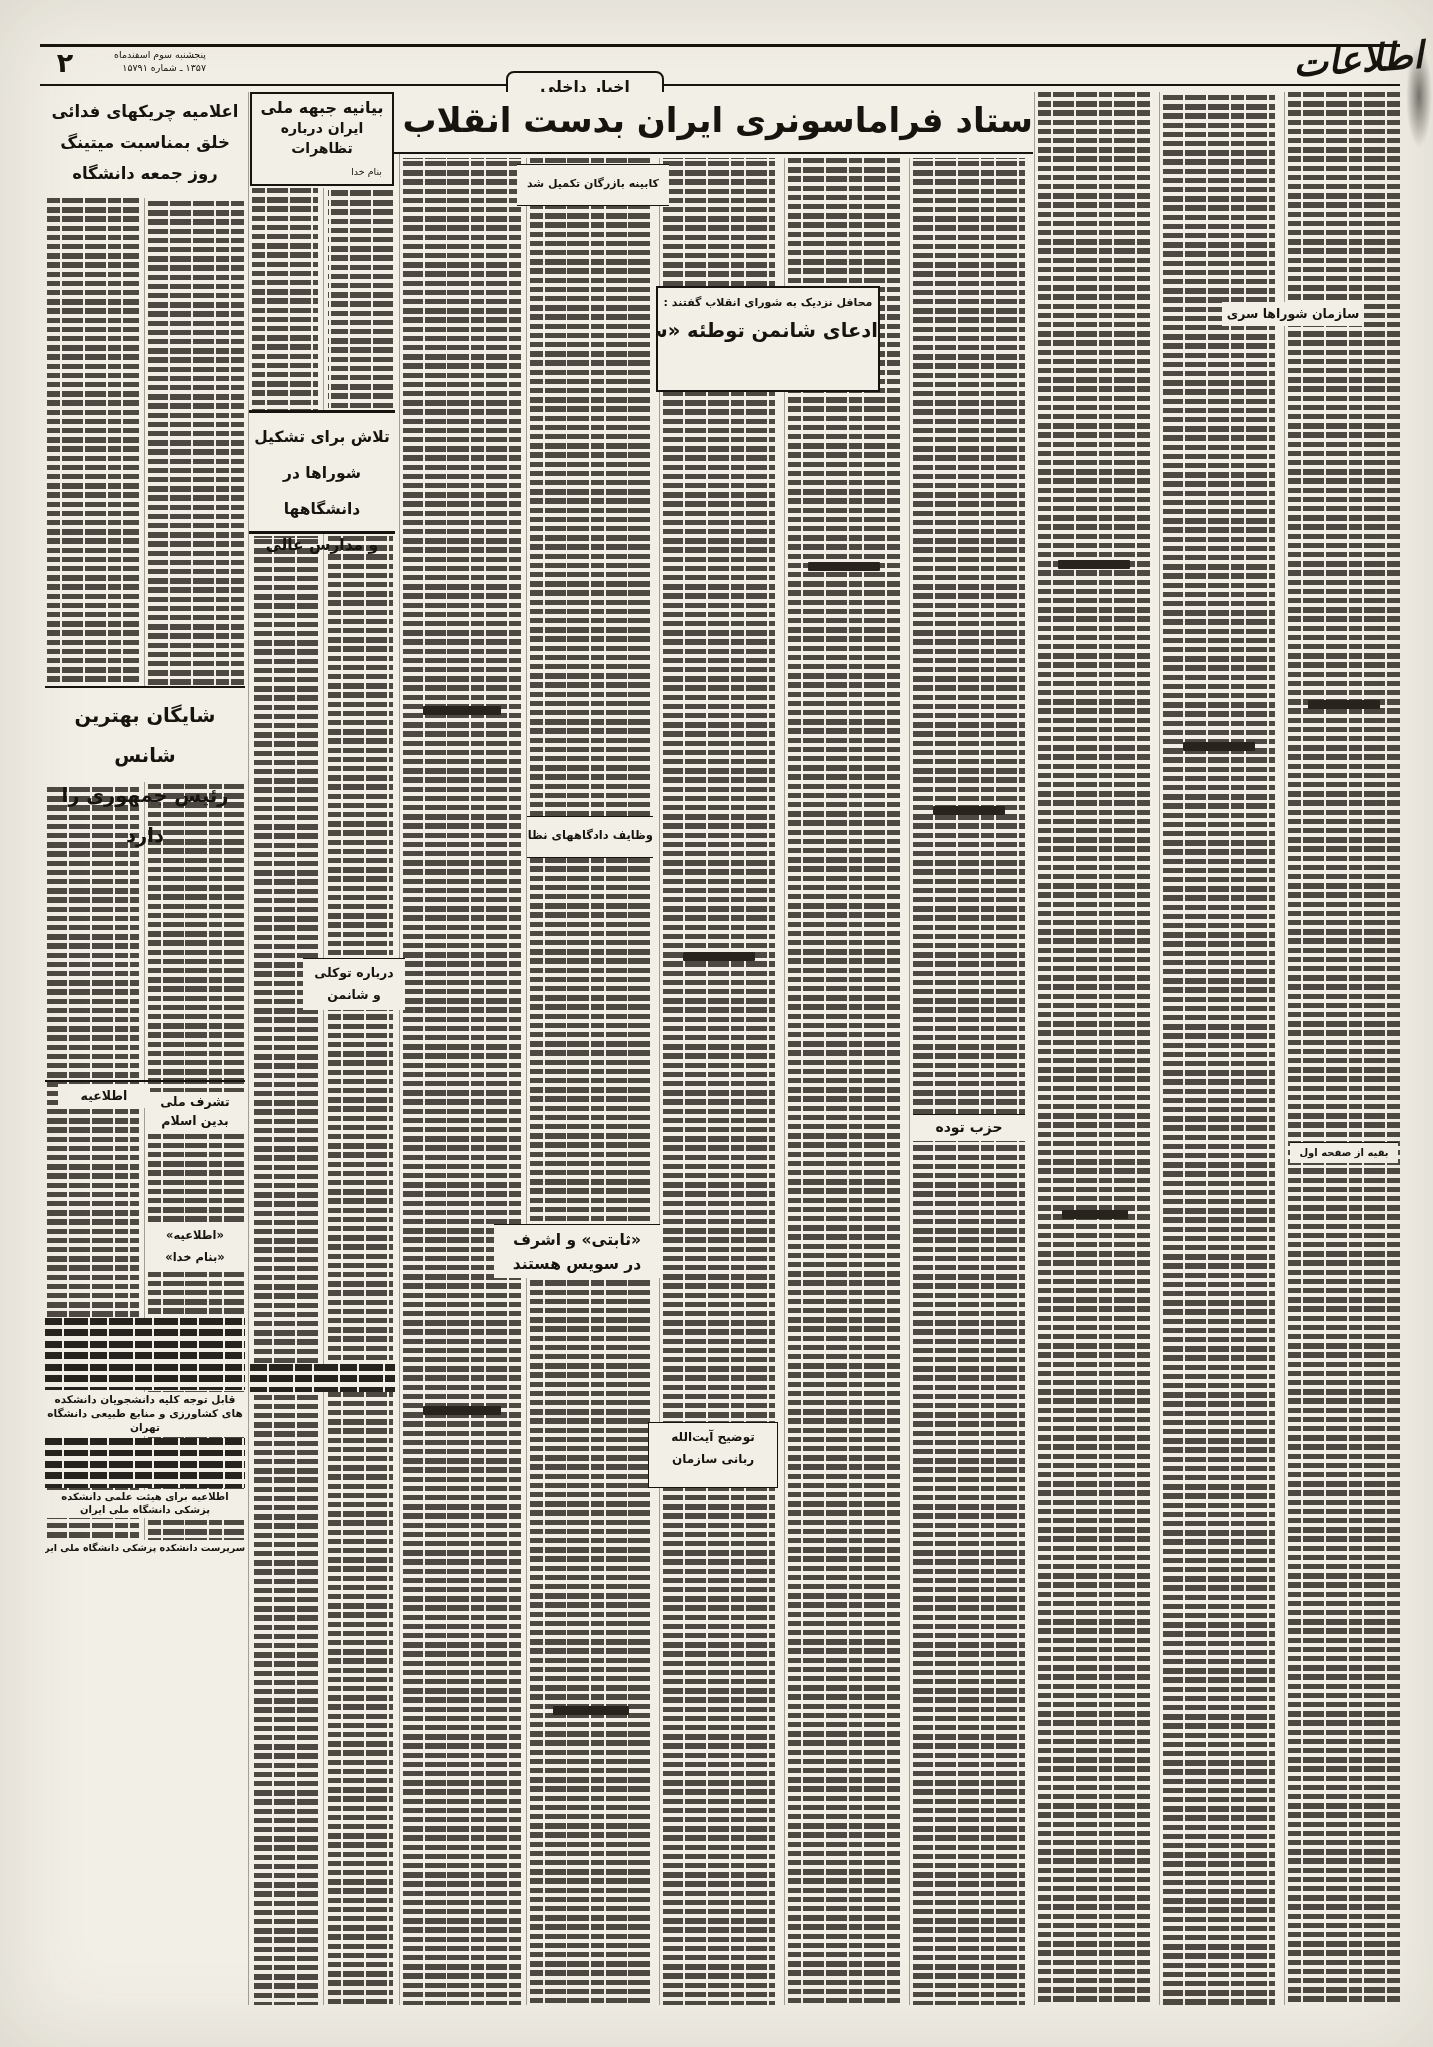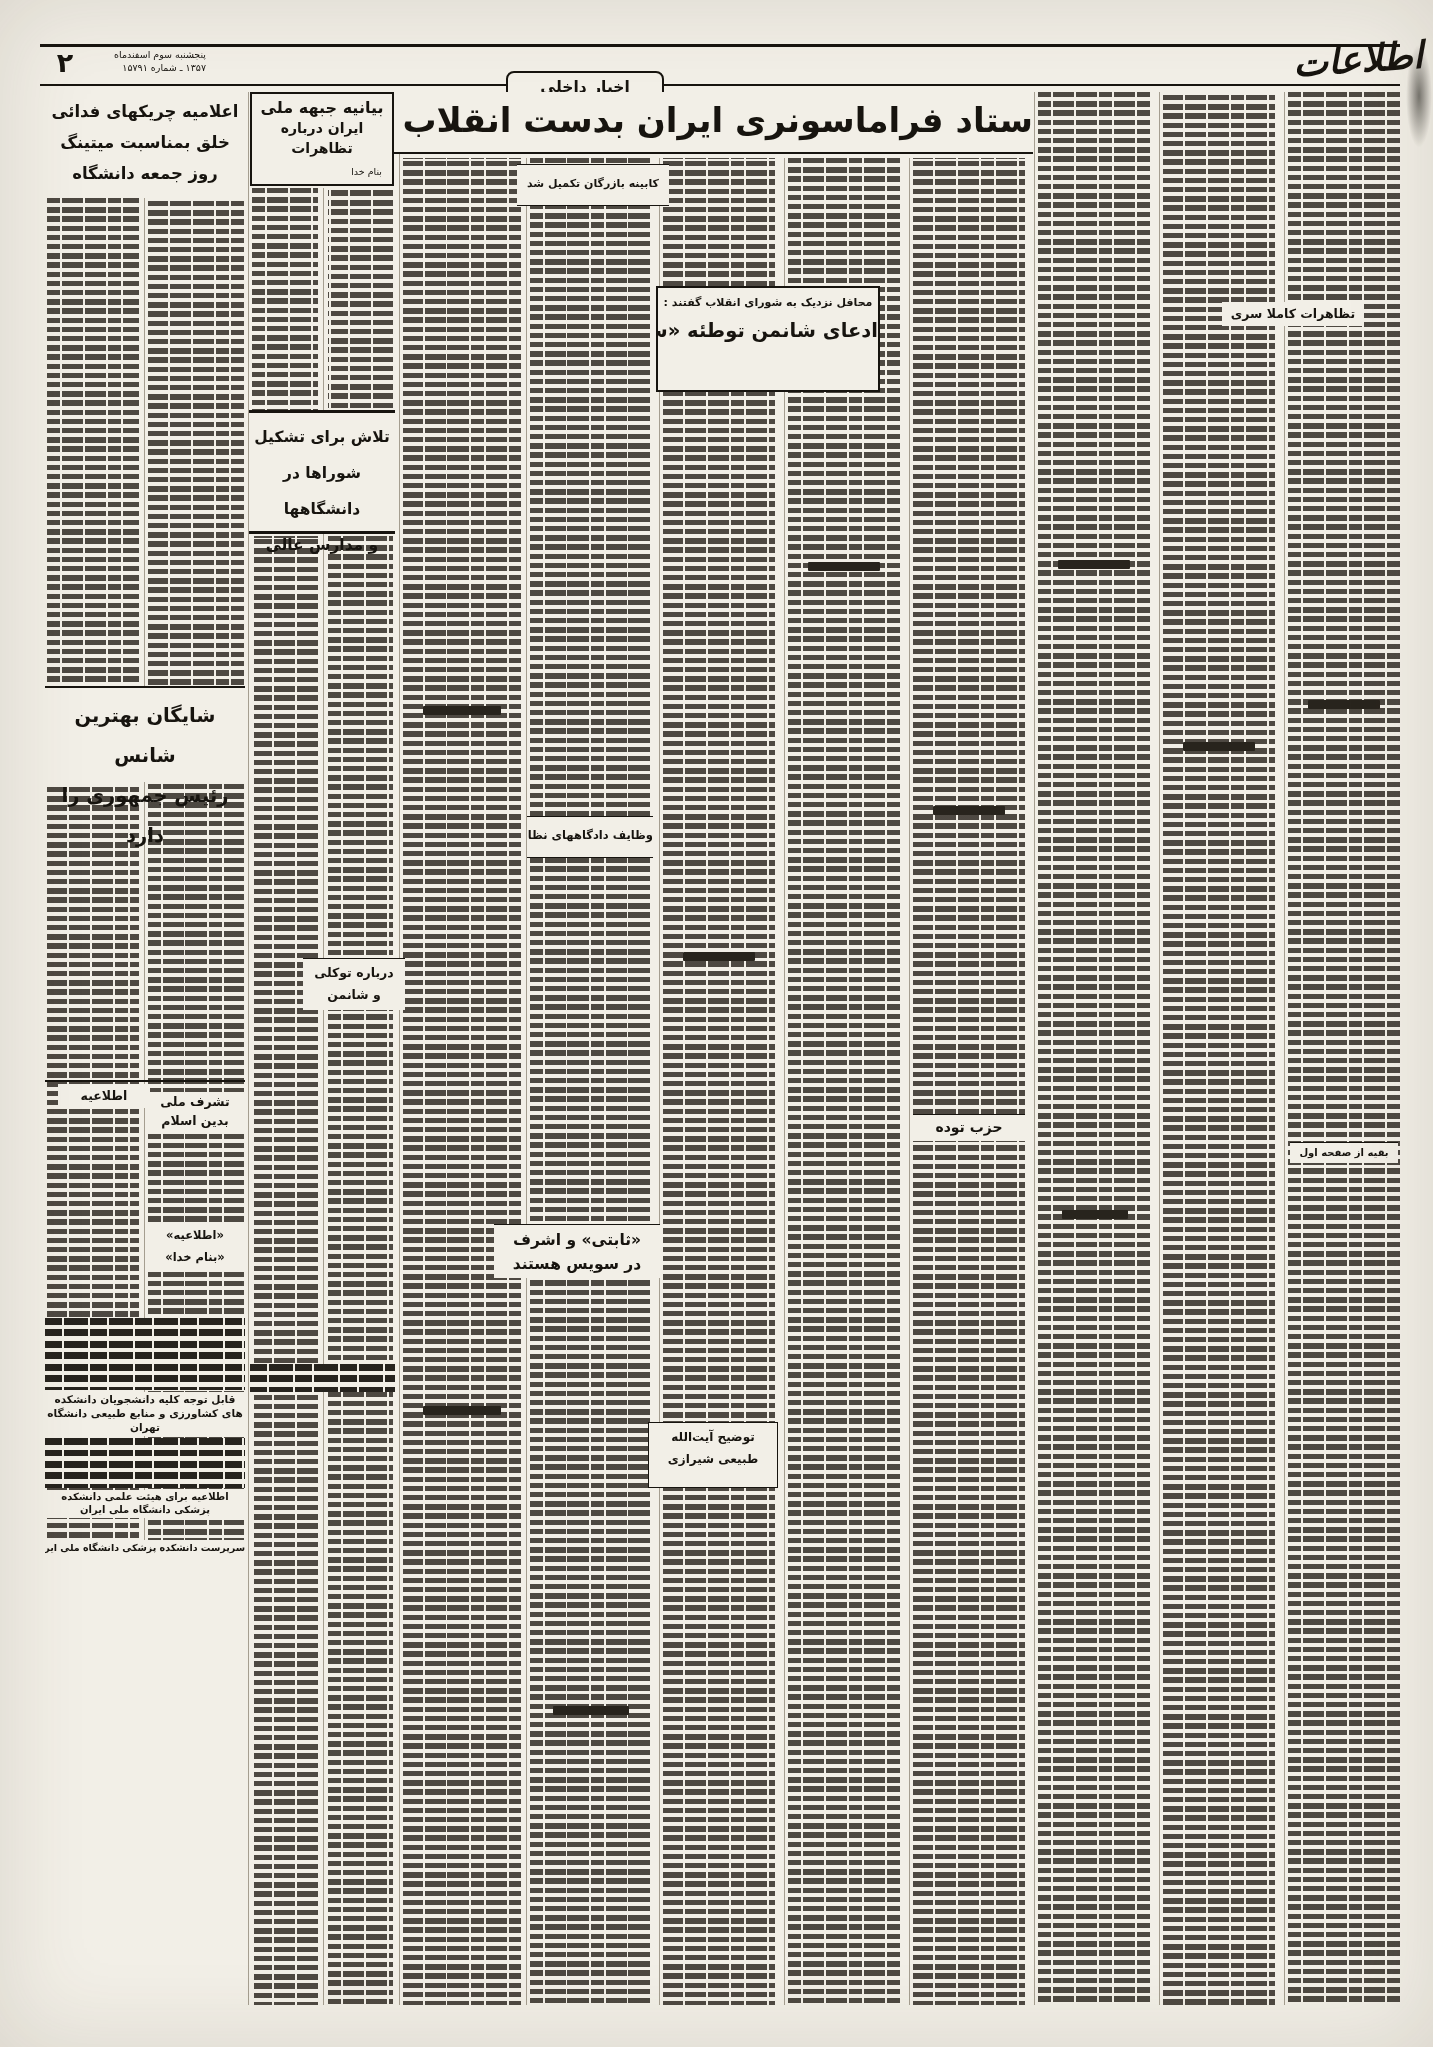--- a/index.html
+++ b/index.html
@@ -122,21 +122,21 @@
     <div style="font-size:9.5px;text-align:right;padding-right:10px;margin-top:8px">بنام خدا</div>
   </div>
 
   <div class="abs ov hl nw" style="left:517px;top:164px;width:152px;height:40px;border-top:1.5px solid #17140f;border-bottom:1.5px solid #17140f;font-size:11px;letter-spacing:-0.5px;line-height:37px">کابینه بازرگان تکمیل شد</div>
 
   <div class="abs ov box" style="left:656px;top:286px;width:224px;height:106px;box-sizing:border-box">
     <div class="hl" style="font-size:11px;margin-top:8px">محافل نزدیک به شورای انقلاب گفتند :</div>
     <div class="hl nw" style="font-size:19.5px;margin-top:10px">ادعای شانمن توطئه «سیا»</div>
   </div>
 
-  <div class="abs ov hl nw" style="left:1222px;top:302px;width:142px;height:24px;font-size:12.5px;line-height:24px">تظاهرات کاملا سری</div>
+  <div class="abs ov hl nw" style="left:1222px;top:302px;width:142px;height:24px;font-size:12.5px;line-height:24px">سازمان شوراها سری</div>
 
   <div class="abs ov hl nw" style="left:1290px;top:1142px;width:108px;height:20px;border-top:1px solid #17140f;font-size:10px;line-height:19px">بقیه از صفحه اول</div>
 
   <div class="abs ov" style="left:249px;top:410px;width:146px;height:124px;border-top:3px solid #17140f;border-bottom:3px solid #17140f;padding-top:6px;box-sizing:border-box">
     <div class="hl" style="font-size:15.5px;line-height:36px">تلاش برای تشکیل</div>
     <div class="hl" style="font-size:15.5px;line-height:36px">شوراها در دانشگاهها</div>
     <div class="hl" style="font-size:15.5px;line-height:36px">و مدارس عالی</div>
   </div>
 
   <div class="abs ov" style="left:45px;top:686px;width:200px;height:96px;border-top:2.5px solid #17140f;padding-top:8px;box-sizing:border-box">
@@ -154,21 +154,21 @@
     <div class="hl" style="font-size:12.5px;line-height:22px">و شانمن</div>
   </div>
 
   <div class="abs ov" style="left:494px;top:1224px;width:166px;height:54px;border-top:1.5px solid #17140f;padding-top:3px;box-sizing:border-box">
     <div class="hl" style="font-size:15.5px;line-height:24px">«ثابتی» و اشرف</div>
     <div class="hl" style="font-size:15.5px;line-height:24px">در سویس هستند</div>
   </div>
 
   <div class="abs ov box-thin" style="left:648px;top:1422px;width:130px;height:66px;padding-top:3px;box-sizing:border-box">
     <div class="hl" style="font-size:12px;line-height:22px">توضیح آیت‌الله</div>
-    <div class="hl" style="font-size:12px;line-height:22px">طبیعی شیرازی</div>
+    <div class="hl" style="font-size:12px;line-height:22px">ربانی سازمان</div>
   </div>
 
   <div class="abs hline" style="left:45px;top:1080px;width:200px;height:1.5px"></div>
   <div class="abs ov hl nw" style="left:58px;top:1084px;width:92px;height:24px;font-size:12.5px;line-height:24px">اطلاعیه</div>
   <div class="abs ov hl" style="left:146px;top:1092px;width:98px;height:42px;font-size:12.5px;line-height:19px">تشرف ملی بدین اسلام</div>
 
   <div class="abs ov" style="left:146px;top:1222px;width:98px;height:48px;padding-top:2px;box-sizing:border-box">
     <div class="hl" style="font-size:11.5px;line-height:22px">«اطلاعیه»</div>
     <div class="hl" style="font-size:11.5px;line-height:22px">«بنام خدا»</div>
   </div>

